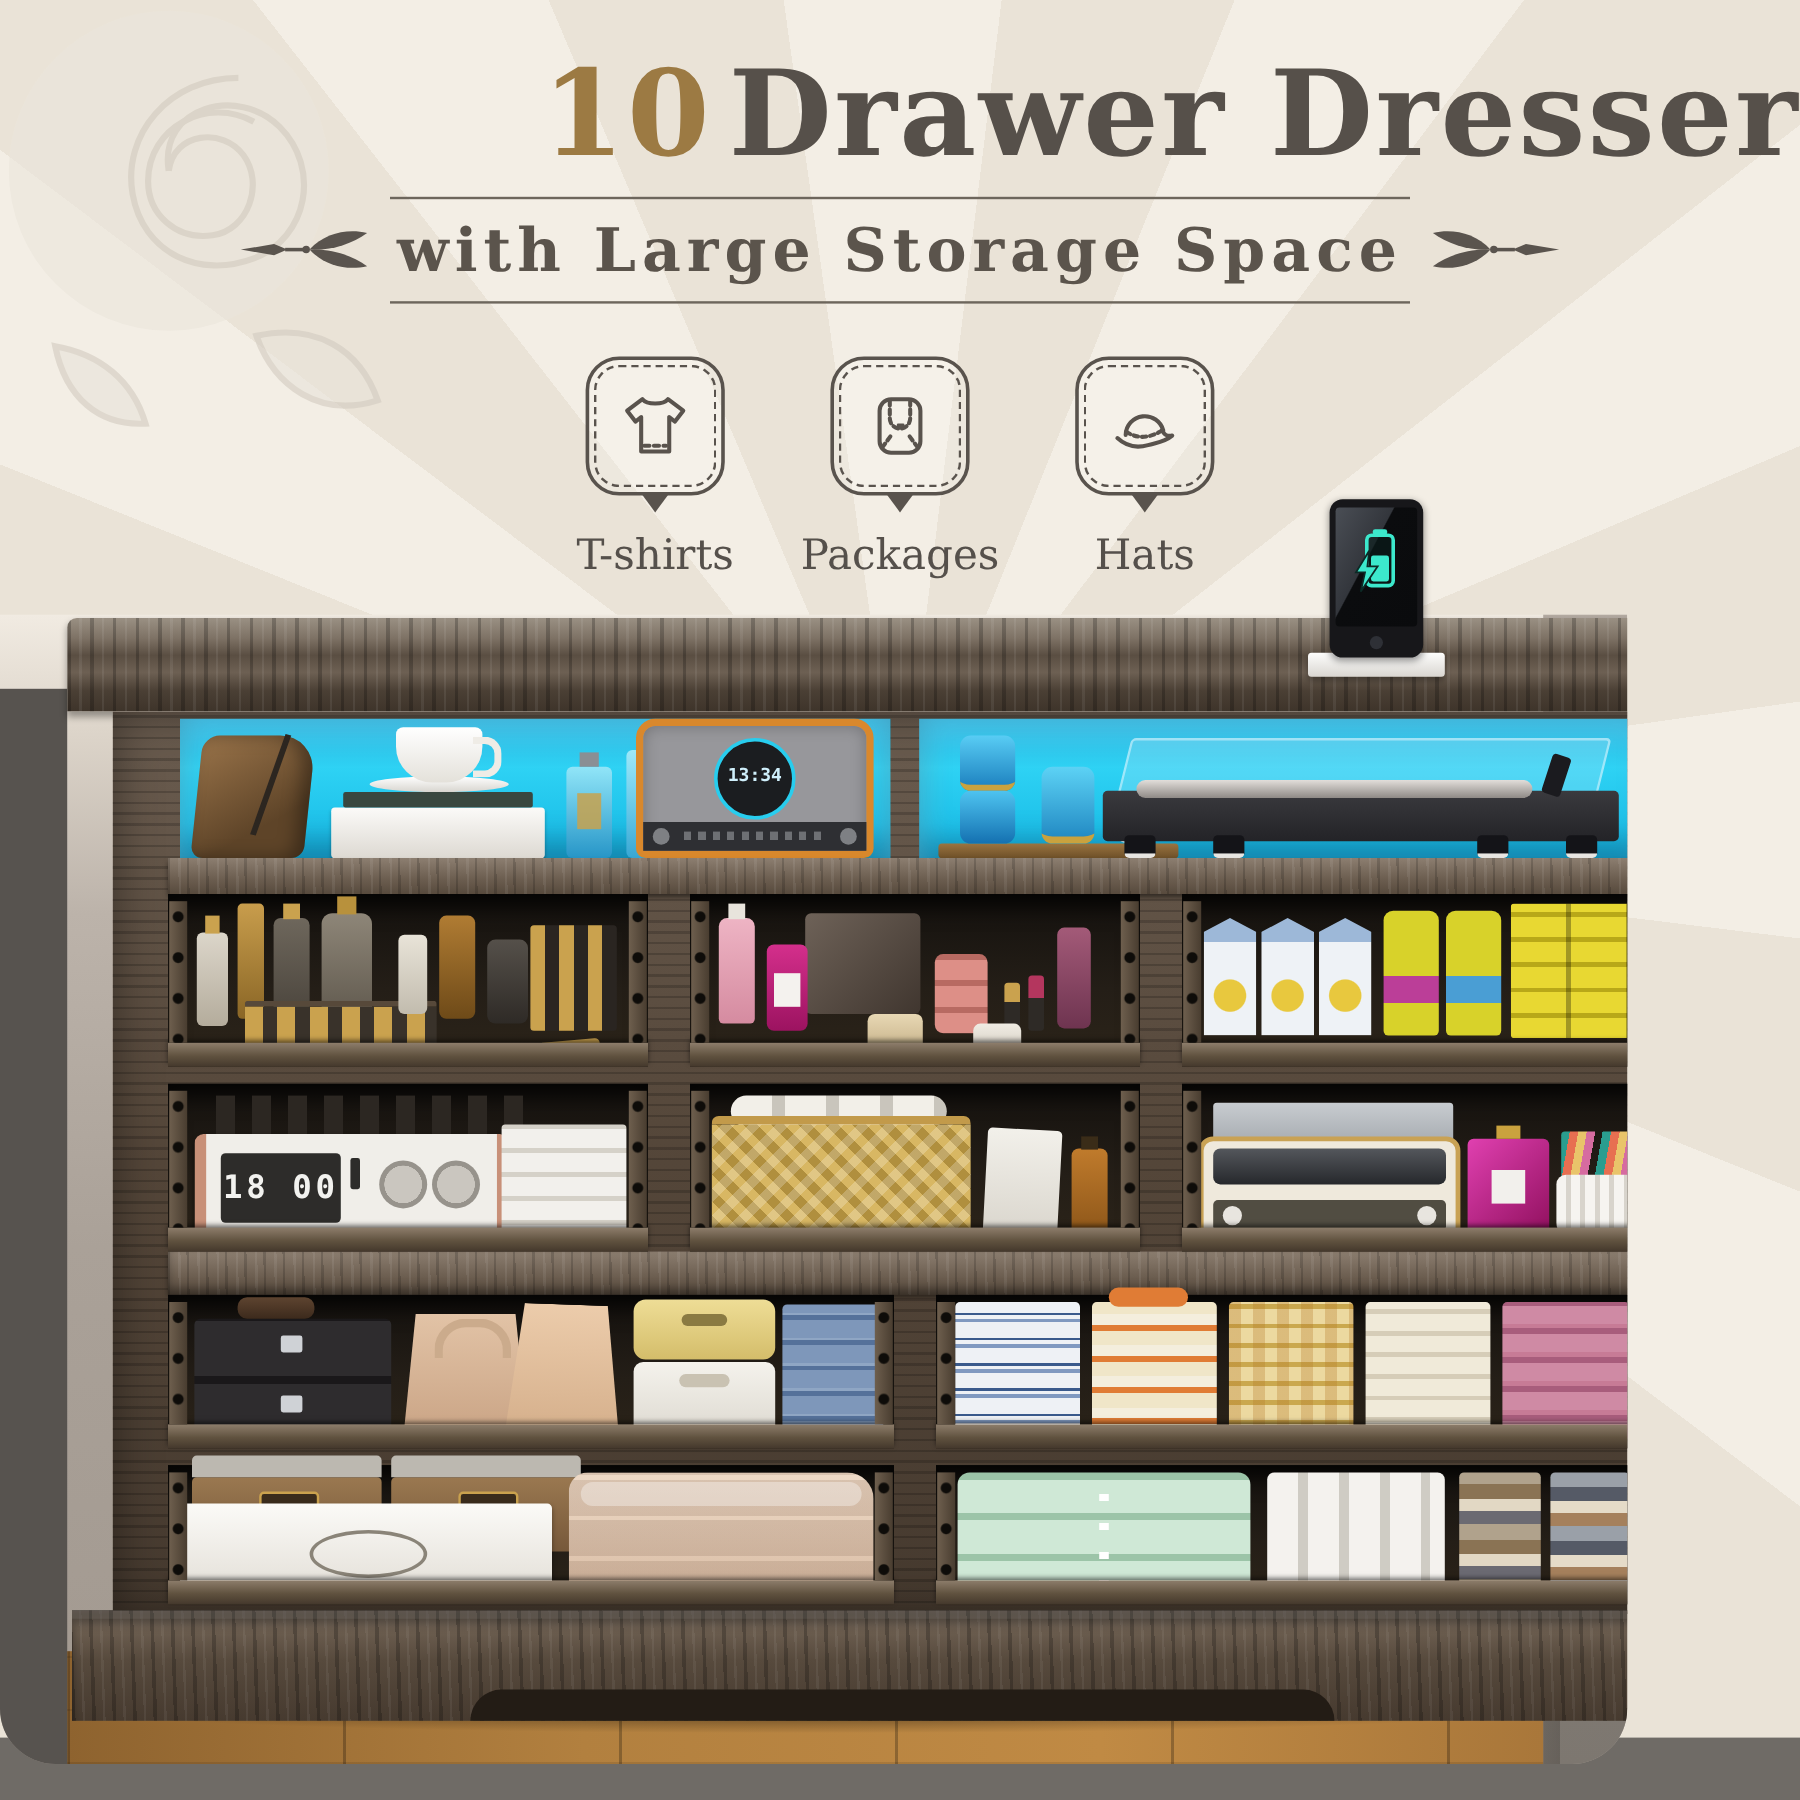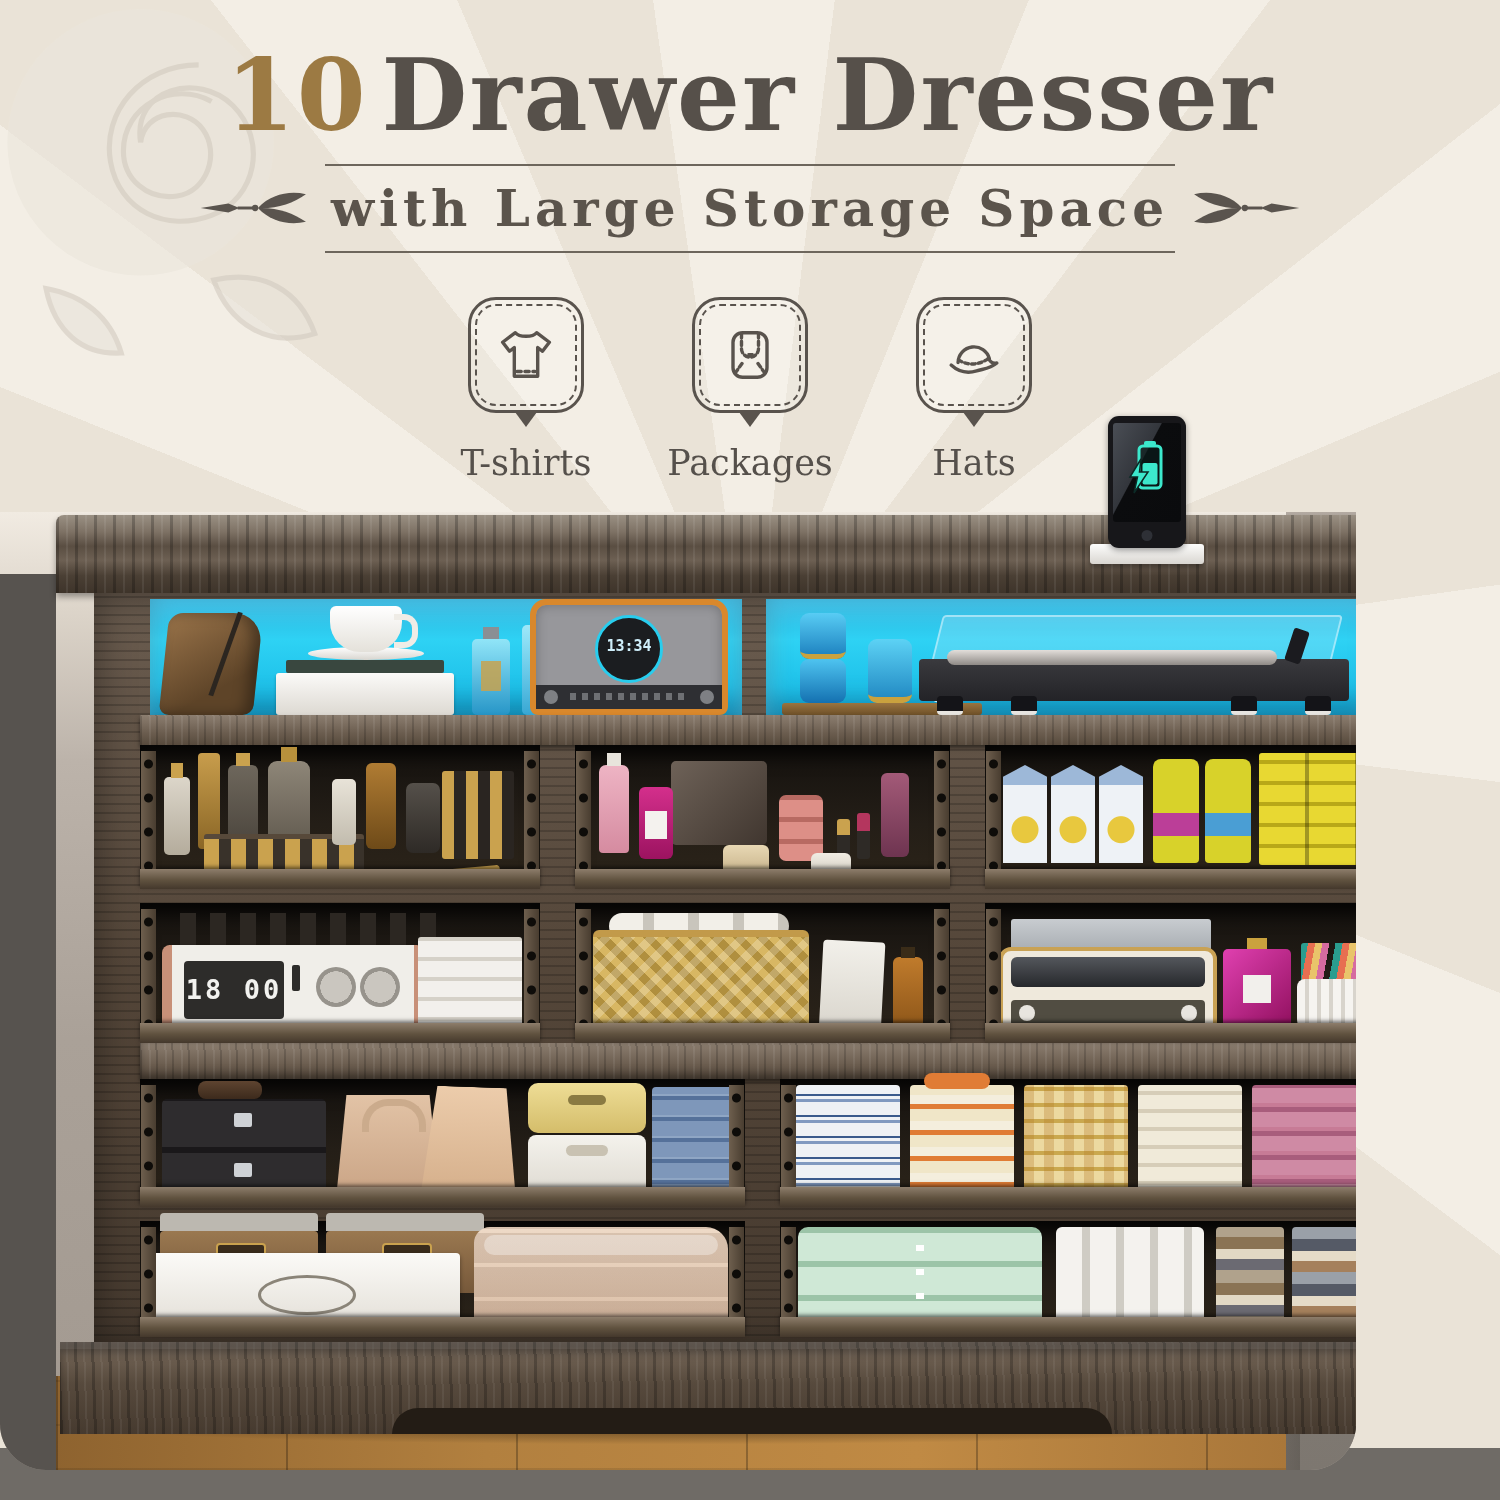--- a/index.html
+++ b/index.html
@@ -5,31 +5,31 @@
   html,body{margin:0;padding:0;background:#6f6b66;}
   .canvas{position:relative;width:1500px;height:1500px;overflow:hidden;
     font-family:"DejaVu Serif","Liberation Serif",serif;
     background:
       repeating-conic-gradient(from -8deg at 50% 46%, #f3eee5 0deg 15deg, #eae3d7 15deg 30deg);
   }
   .bottom-strip{position:absolute;left:0;right:0;bottom:0;height:52px;background:#6f6b66;z-index:0;}
   
   .rose{position:absolute;top:-34px;left:-40px;z-index:1;opacity:.62;}
   header{position:relative;z-index:2;text-align:center;}
-  h1{margin:44px 0 0;font-size:99px;line-height:1.05;font-weight:700;letter-spacing:2px;color:#56504a;}
+  h1{margin:44px 0 0;font-size:99px;line-height:1.05;font-weight:700;letter-spacing:2px;color:#56504a;text-align:right;}
   h1 .num{color:#9c7a43;margin-right:14px;}
   .subwrap{position:relative;width:850px;margin:16px auto 0;padding:15px 0;}
   .subwrap .rule{position:absolute;left:0;right:0;height:2px;background:#6d665c;}
   .rule.t{top:0;} .rule.b{bottom:0;}
   .subtitle{margin:0;font-size:50px;font-weight:700;letter-spacing:5px;color:#5b544c;}
   .orn{position:absolute;top:50%;transform:translateY(-50%);}
   .orn.left{left:-128px;}
   .orn.right{right:-128px;transform:translateY(-50%) scaleX(-1);}
   
-  .features{position:relative;z-index:4;display:flex;justify-content:center;gap:72px;margin-top:44px;}
+  .features{position:relative;z-index:4;display:flex;justify-content:center;gap:52px;margin-top:44px;}
   .feature{width:152px;display:flex;flex-direction:column;align-items:center;}
   .pin{position:relative;width:110px;height:110px;border:3px solid #59534d;border-radius:28px;
        display:flex;align-items:center;justify-content:center;background:rgba(255,255,255,.18);}
   .pin::before{content:"";position:absolute;inset:4px;border:2px dashed #59534d;border-radius:21px;}
   .pin::after{content:"";position:absolute;left:50%;bottom:-17px;transform:translateX(-50%);
        border:11px solid transparent;border-top:15px solid #59534d;border-bottom:none;}
   .flabel{margin-top:30px;font-size:35px;color:#55504b;white-space:nowrap;}
   
   .phone-group{position:absolute;left:1108px;top:416px;z-index:6;}
   .dock{position:absolute;left:-18px;top:128px;width:114px;height:20px;background:linear-gradient(#fdfdfc,#d9d6d1);border-radius:3px;box-shadow:0 3px 5px rgba(0,0,0,.35);}

